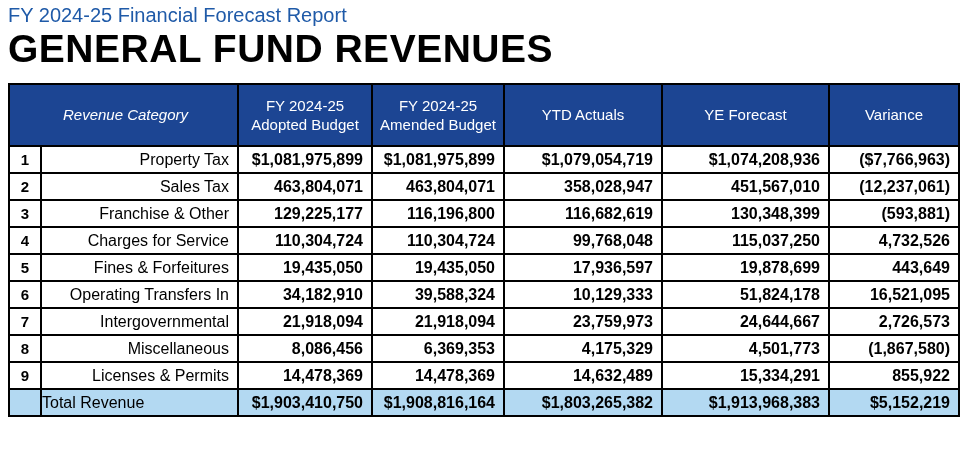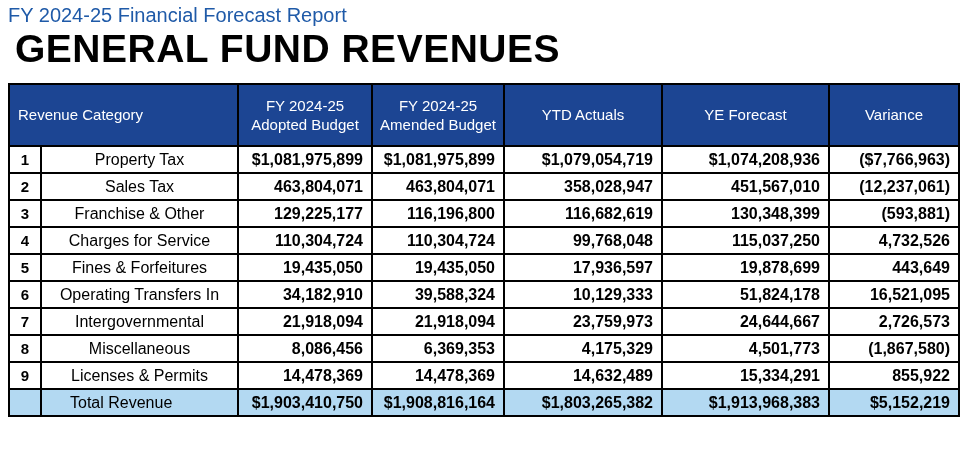--- a/index.html
+++ b/index.html
@@ -20,21 +20,21 @@
     font-size: 20px;
     font-weight: normal;
     line-height: 25px;
     margin: 0;
   }
   .report-title {
     color: #000000;
     font-size: 39px;
     font-weight: bold;
     line-height: 42px;
-    margin: 0 0 13px 7px;
+    margin: 0 0 13px 0;
     letter-spacing: 0.5px;
   }
   table.revenue-table {
     border-collapse: collapse;
     table-layout: fixed;
     width: 950px;
     border: 2px solid var(--border, #000000);
   }
   .revenue-table th, .revenue-table td {
     border: 2px solid var(--border, #000000);
@@ -48,47 +48,48 @@
     font-weight: normal;
     font-size: 15px;
     line-height: 1.3;
     height: 62px;
     vertical-align: middle;
     text-align: center;
     white-space: normal;
     padding: 2px 4px;
   }
   .revenue-table thead th.cat-head {
-    text-align: left;
+    text-align: center;
     padding-left: 8px;
+    font-style: italic;
   }
   .revenue-table tbody td, .revenue-table tfoot td {
     height: 27px;
     font-size: 16px;
     padding: 1px 8px;
     background: #ffffff;
   }
   .revenue-table td.num {
     text-align: center;
     font-weight: bold;
     font-size: 15px;
     padding: 1px 2px;
   }
   .revenue-table td.cat {
-    text-align: center;
+    text-align: right;
   }
   .revenue-table td.val {
     text-align: right;
     font-weight: bold;
   }
   .revenue-table tfoot td {
     background: var(--total_row_bg, #B3D9F2);
   }
   .revenue-table tfoot td.total-label {
-    padding-left: 28px;
+    padding-left: 0;
     text-align: left;
   }
 </style>
 </head>
 <body>
 
 <div class="page">
 
   <h2 class="report-subtitle">FY 2024-25 Financial Forecast Report</h2>
 

